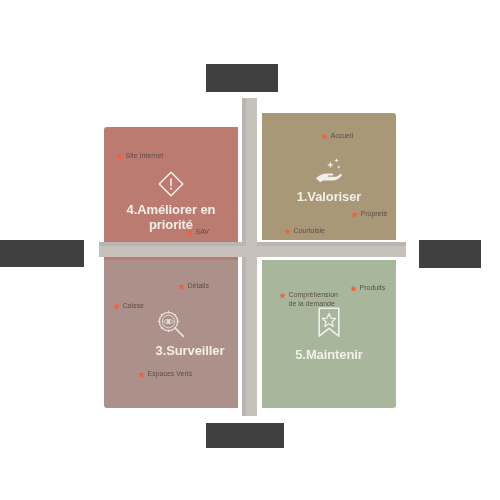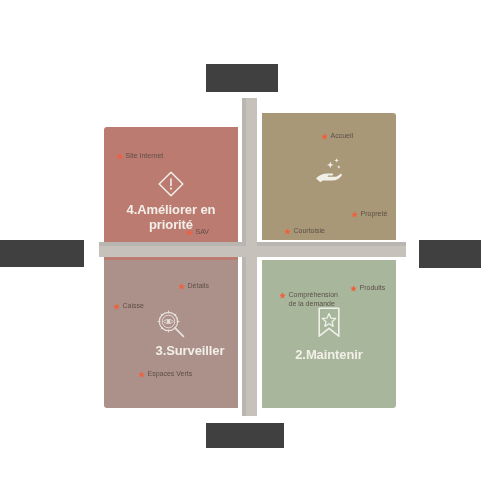--- a/index.html
+++ b/index.html
@@ -160,20 +160,21 @@
       <svg width="34" height="30" viewBox="0 0 34 30">
         <path d="M4 21.5 C7 18.2 11 16.6 15.4 16.6 L20.4 16.6 C21.5 16.6 21.5 18.4 20.4 18.4 L16.4 18.4
                  C15.5 18.4 15.5 19.8 16.4 19.8 L22.6 19.8 C24.6 19.8 26.6 18.7 28 17.2 C29 16.2 30.6 17.6 29.6 18.8
                  C27.4 21.6 24.2 23.6 20.4 23.6 L12.2 23.6 C10.6 23.6 9.4 24.2 8.4 25.2 Z" fill="#f2efe9"></path>
         <path d="M18.3 4.6 L19.2 7.0 L21.6 7.9 L19.2 8.8 L18.3 11.2 L17.4 8.8 L15.0 7.9 L17.4 7.0 Z" fill="#f2efe9"></path>
         <path d="M24.6 1.2 L25.2 2.8 L26.8 3.4 L25.2 4.0 L24.6 5.6 L24.0 4.0 L22.4 3.4 L24.0 2.8 Z" fill="#f2efe9"></path>
         <path d="M26.8 8.2 L27.3 9.5 L28.6 10.0 L27.3 10.5 L26.8 11.8 L26.3 10.5 L25.0 10.0 L26.3 9.5 Z" fill="#f2efe9"></path>
       </svg>
     </div>
 
+    <div class="quad-title" style="top:76px;">1.Valoriser</div>
 
     <div class="point" style="left:59px; top:19px;">
       <svg class="star" viewBox="0 0 10 10">
         <path d="M5 0.4 L6.3 3.5 L9.6 3.8 L7.1 6 L7.9 9.3 L5 7.5 L2.1 9.3 L2.9 6 L0.4 3.8 L3.7 3.5 Z" fill="#f0603c"></path>
       </svg>
       <span class="plabel">Accueil</span>
     </div>
 
     <div class="point" style="left:89px; top:97px;">
       <svg class="star" viewBox="0 0 10 10">
@@ -238,21 +239,21 @@
 
   <div class="quadrant" id="quad-maintenir" style="left:262px; top:260px; width:134px; height:148px; background:#a8b79c; border-radius:0 0 3px 0;">
 
     <div class="quad-icon" style="top:46px; height:34px;">
       <svg width="28" height="34" viewBox="0 0 28 34">
         <path d="M4.2 2.2 L23.8 2.2 L23.8 30.2 L14 22.4 L4.2 30.2 Z" fill="none" stroke="#eef0ea" stroke-width="1.6" stroke-linejoin="round"></path>
         <path d="M14 7.6 L15.9 12.1 L20.7 12.5 L17.0 15.7 L18.2 20.4 L14 17.8 L9.8 20.4 L11.0 15.7 L7.3 12.5 L12.1 12.1 Z" fill="none" stroke="#eef0ea" stroke-width="1.3" stroke-linejoin="round"></path>
       </svg>
     </div>
 
-    <div class="quad-title" style="top:87px;">2.Maintenir</div>
+    <div class="quad-title" style="top:87px;">5.Maintenir</div>
 
     <div class="point" style="left:88px; top:24px;">
       <svg class="star" viewBox="0 0 10 10">
         <path d="M5 0.4 L6.3 3.5 L9.6 3.8 L7.1 6 L7.9 9.3 L5 7.5 L2.1 9.3 L2.9 6 L0.4 3.8 L3.7 3.5 Z" fill="#f0603c"></path>
       </svg>
       <span class="plabel">Produits</span>
     </div>
 
     <div class="point" style="left:17px; top:31px;">
       <svg class="star" viewBox="0 0 10 10">

